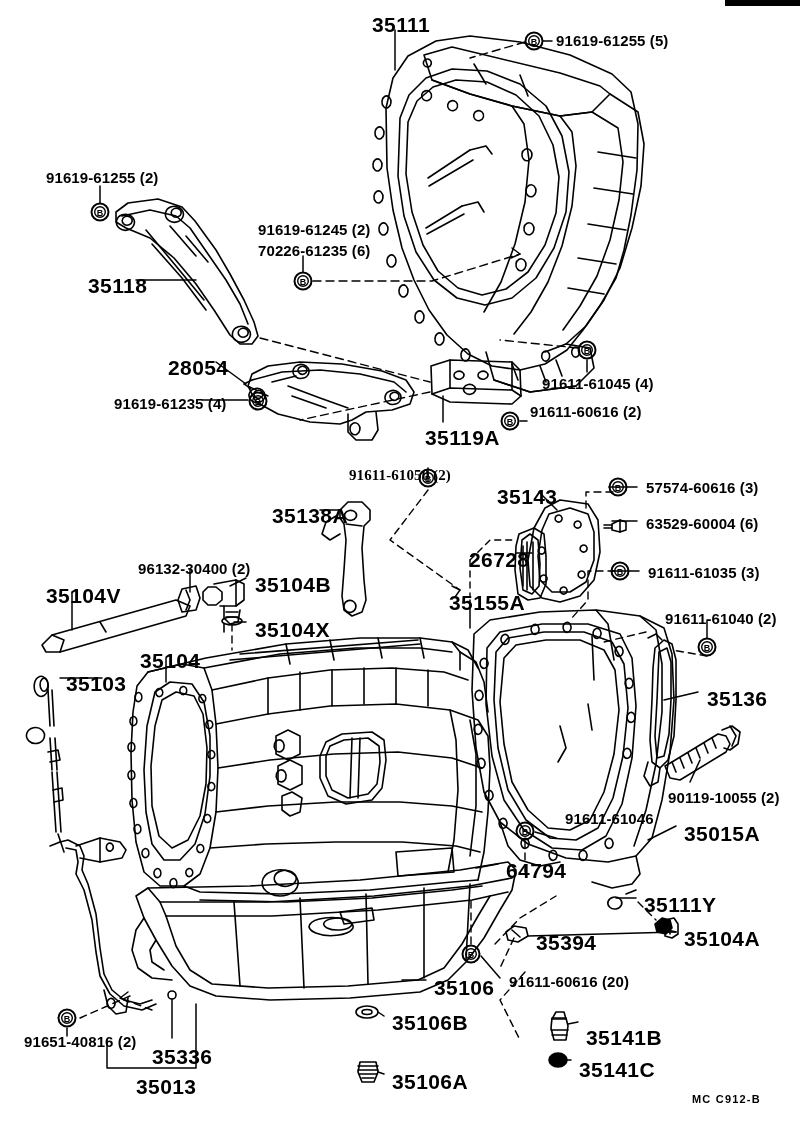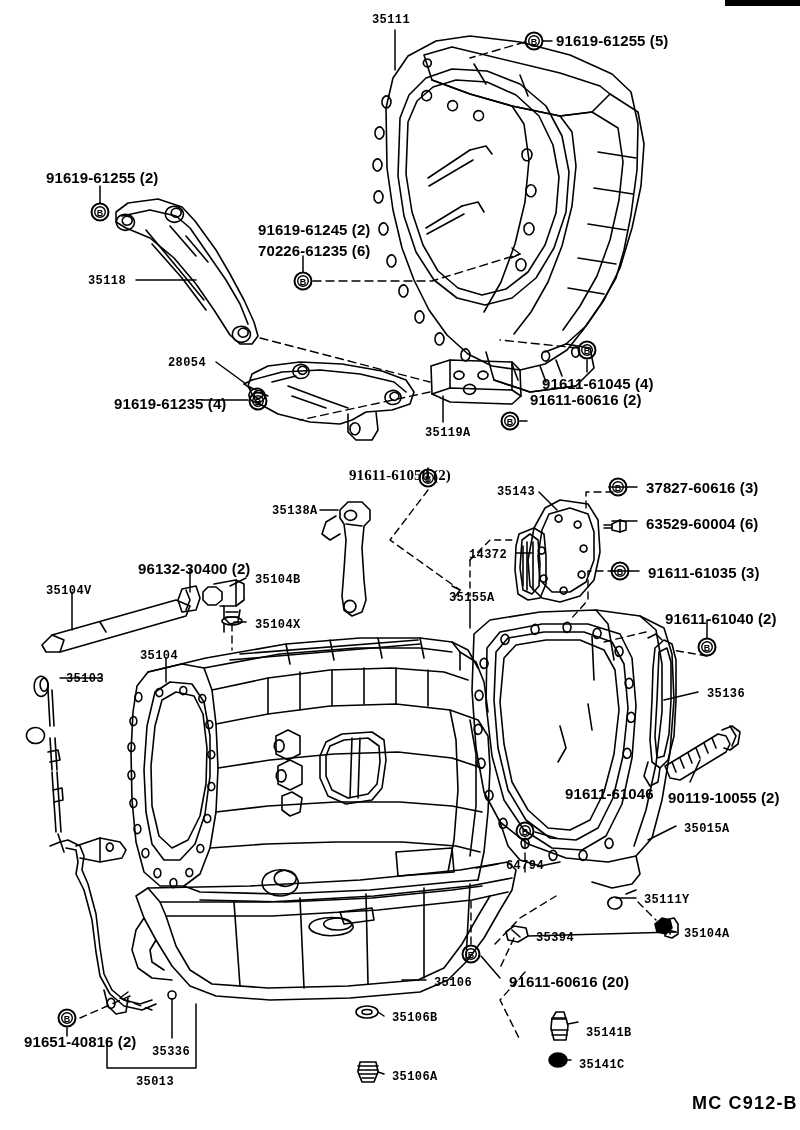--- a/index.html
+++ b/index.html
@@ -25,23 +25,23 @@
   }
   .lbl {
     position: absolute;
     font-family: "Liberation Sans", sans-serif;
     font-weight: bold;
     color: #000000;
     white-space: nowrap;
     letter-spacing: 0.2px;
     line-height: 1;
   }
-  .lbl-lg { font-size: 12px; letter-spacing: 0.4px; font-family: Liberation Mono, monospace; }
+  .lbl-lg { font-size: 21px; letter-spacing: 0.4px; }
   .lbl-md { font-size: 15px; letter-spacing: 0.1px; }
-  .lbl-code { font-size: 18px; letter-spacing: 1.2px; }
+  .lbl-code { font-size: 11px; letter-spacing: 1.2px; }
   .topbar {
     position: absolute;
     background: #000000;
   }
 </style>
 </head>
 <body>
 
 <div id="page">
 
@@ -610,40 +610,40 @@
       <div class="lbl lbl-lg" style="left: 372px; top: 14px;">35111</div>
       <div class="lbl lbl-md" style="left: 556px; top: 33px;">91619-61255 (5)</div>
       <div class="lbl lbl-md" style="left: 46px; top: 170px;">91619-61255 (2)</div>
       <div class="lbl lbl-md" style="left: 258px; top: 222px;">91619-61245 (2)</div>
       <div class="lbl lbl-md" style="left: 258px; top: 243px;">70226-61235 (6)</div>
       <div class="lbl lbl-lg" style="left: 88px; top: 275px;">35118</div>
       <div class="lbl lbl-lg" style="left: 168px; top: 357px;">28054</div>
       <div class="lbl lbl-md" style="left: 114px; top: 396px;">91619-61235 (4)</div>
       <div class="lbl lbl-md" style="left: 542px; top: 376px;">91611-61045 (4)</div>
       <div class="lbl lbl-lg" style="left: 425px; top: 427px;">35119A</div>
-      <div class="lbl lbl-md" style="left: 530px; top: 392px;">91611-60616 (2)</div>
+      <div class="lbl lbl-md" style="left: 530px; top: 404px;">91611-60616 (2)</div>
       <div class="lbl lbl-md" style="left: 349px; top: 468px; font-family: Liberation Serif, serif;">91611-61050 (2)</div>
       <div class="lbl lbl-lg" style="left: 272px; top: 505px;">35138A</div>
       <div class="lbl lbl-lg" style="left: 497px; top: 486px;">35143</div>
-      <div class="lbl lbl-md" style="left: 646px; top: 480px;">37827-60616 (3)</div>
+      <div class="lbl lbl-md" style="left: 646px; top: 480px;">57574-60616 (3)</div>
       <div class="lbl lbl-md" style="left: 646px; top: 516px;">63529-60004 (6)</div>
-      <div class="lbl lbl-lg" style="left: 469px; top: 549px;">14372</div>
+      <div class="lbl lbl-lg" style="left: 469px; top: 549px;">26728</div>
       <div class="lbl lbl-md" style="left: 648px; top: 565px;">91611-61035 (3)</div>
       <div class="lbl lbl-lg" style="left: 449px; top: 592px;">35155A</div>
       <div class="lbl lbl-md" style="left: 138px; top: 561px;">96132-30400 (2)</div>
       <div class="lbl lbl-lg" style="left: 255px; top: 574px;">35104B</div>
       <div class="lbl lbl-lg" style="left: 46px; top: 585px;">35104V</div>
       <div class="lbl lbl-lg" style="left: 255px; top: 619px;">35104X</div>
       <div class="lbl lbl-md" style="left: 665px; top: 611px;">91611-61040 (2)</div>
       <div class="lbl lbl-lg" style="left: 140px; top: 650px; text-align: right;">35104</div>
       <div class="lbl lbl-lg" style="left: 66px; top: 673px;">35103</div>
       <div class="lbl lbl-lg" style="left: 707px; top: 688px;">35136</div>
       <div class="lbl lbl-md" style="left: 668px; top: 790px;">90119-10055 (2)</div>
       <div class="lbl lbl-lg" style="left: 684px; top: 823px;">35015A</div>
-      <div class="lbl lbl-md" style="left: 565px; top: 786px;">91611-61046</div>
+      <div class="lbl lbl-md" style="left: 565px; top: 811px;">91611-61046</div>
       <div class="lbl lbl-lg" style="left: 506px; top: 860px;">64794</div>
       <div class="lbl lbl-lg" style="left: 644px; top: 894px;">35111Y</div>
       <div class="lbl lbl-lg" style="left: 536px; top: 932px;">35394</div>
       <div class="lbl lbl-lg" style="left: 684px; top: 928px;">35104A</div>
       <div class="lbl lbl-md" style="left: 509px; top: 974px;">91611-60616 (20)</div>
       <div class="lbl lbl-lg" style="left: 434px; top: 977px;">35106</div>
       <div class="lbl lbl-lg" style="left: 392px; top: 1012px;">35106B</div>
       <div class="lbl lbl-lg" style="left: 586px; top: 1027px;">35141B</div>
       <div class="lbl lbl-lg" style="left: 392px; top: 1071px;">35106A</div>
       <div class="lbl lbl-lg" style="left: 579px; top: 1059px;">35141C</div>

